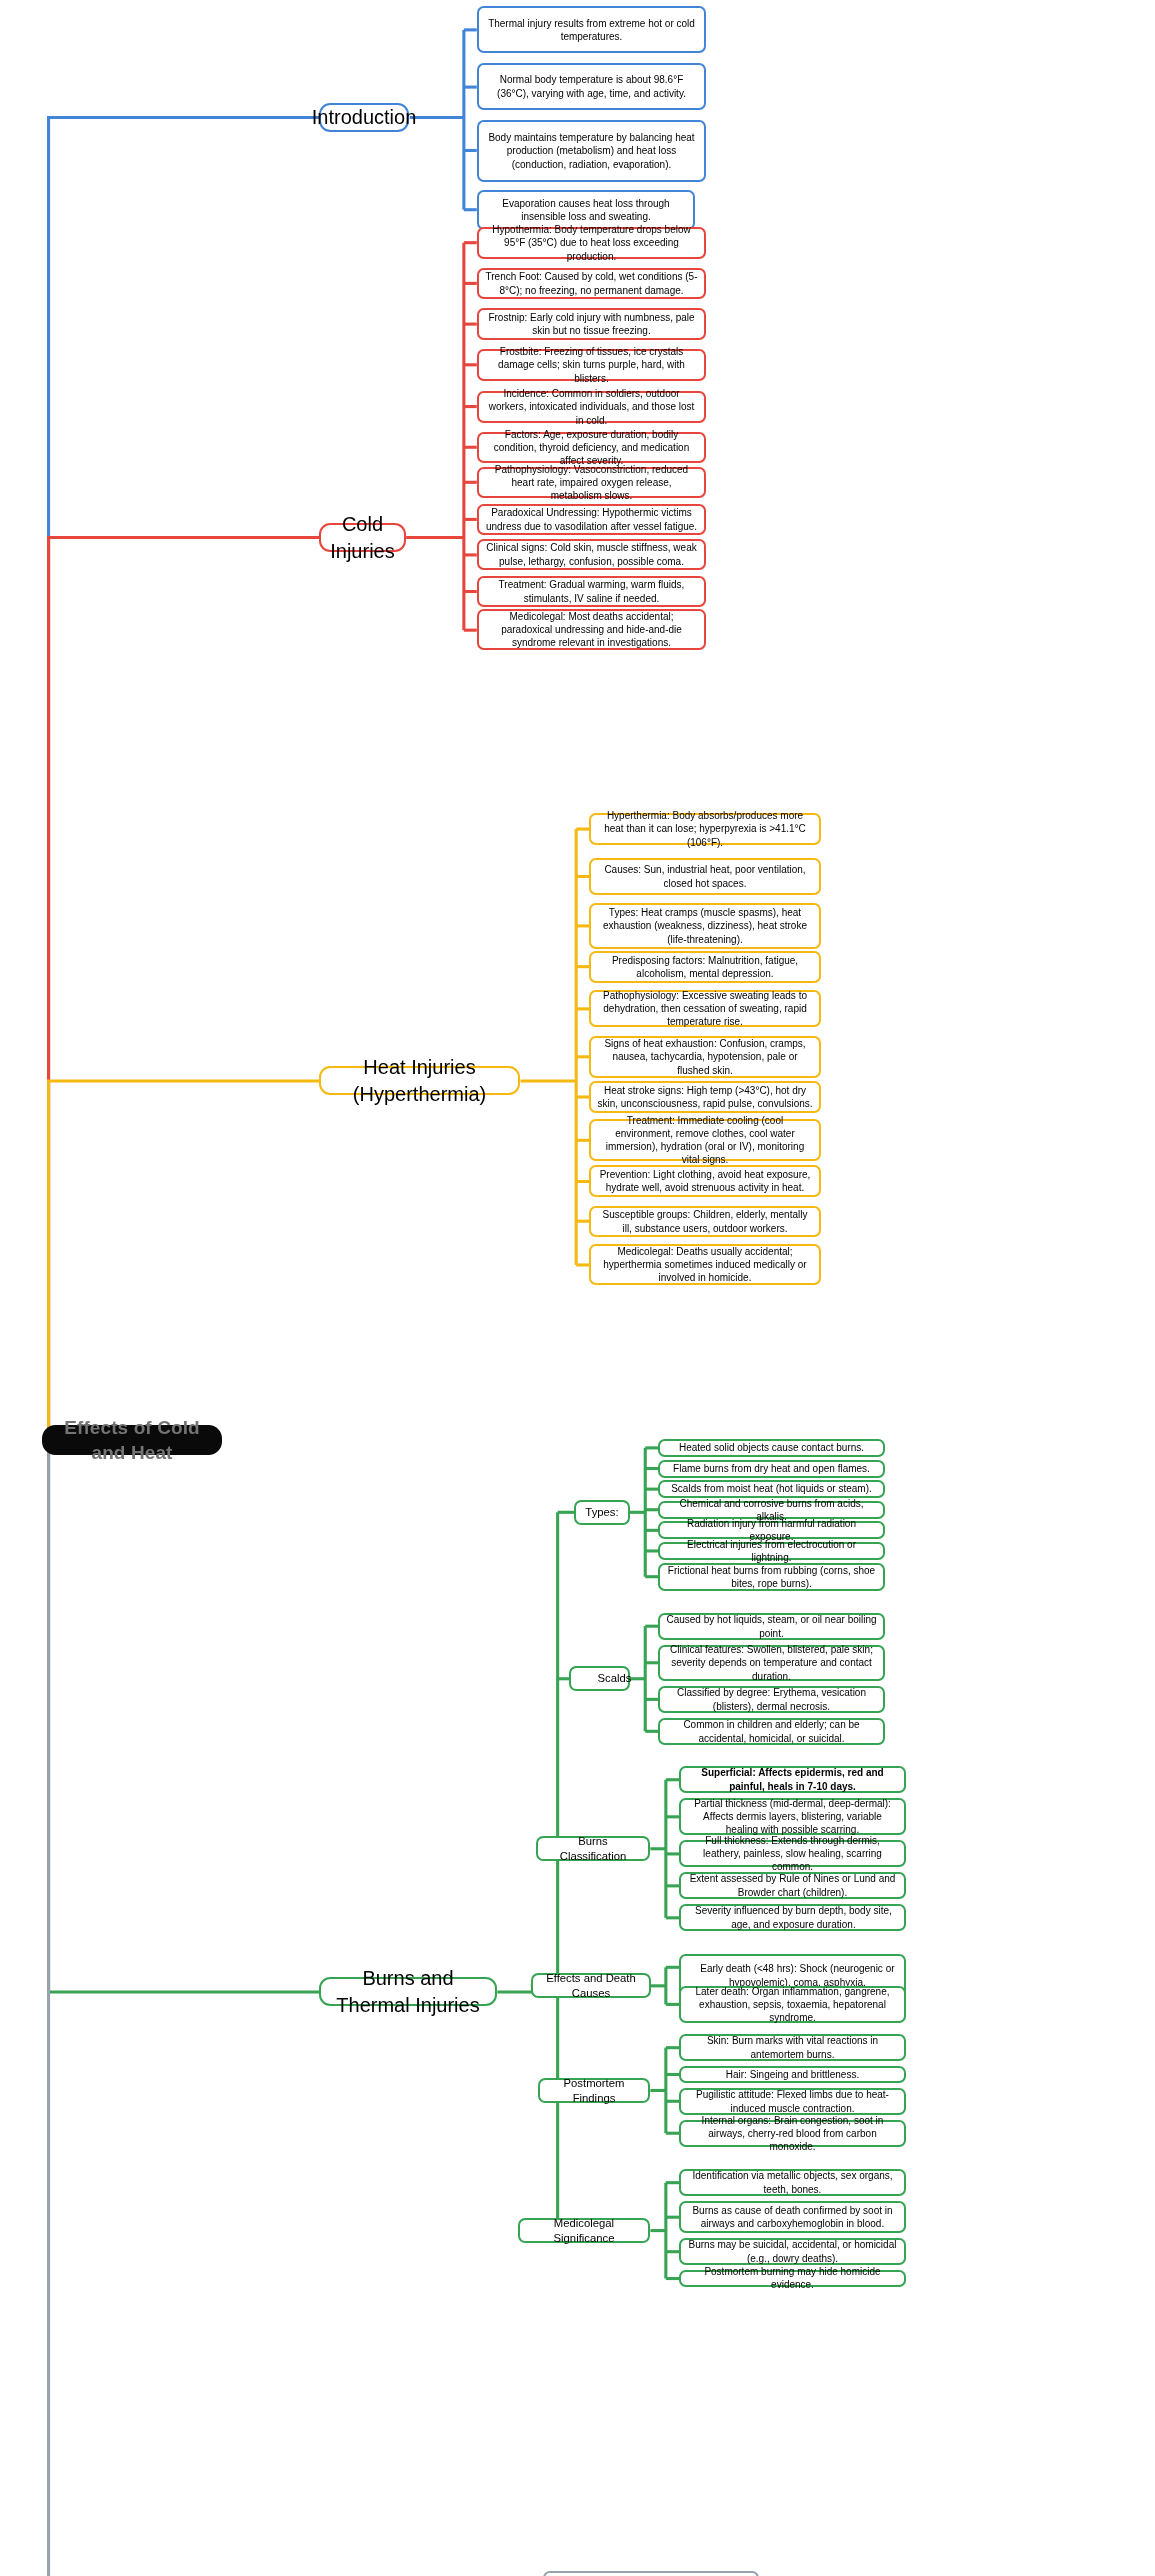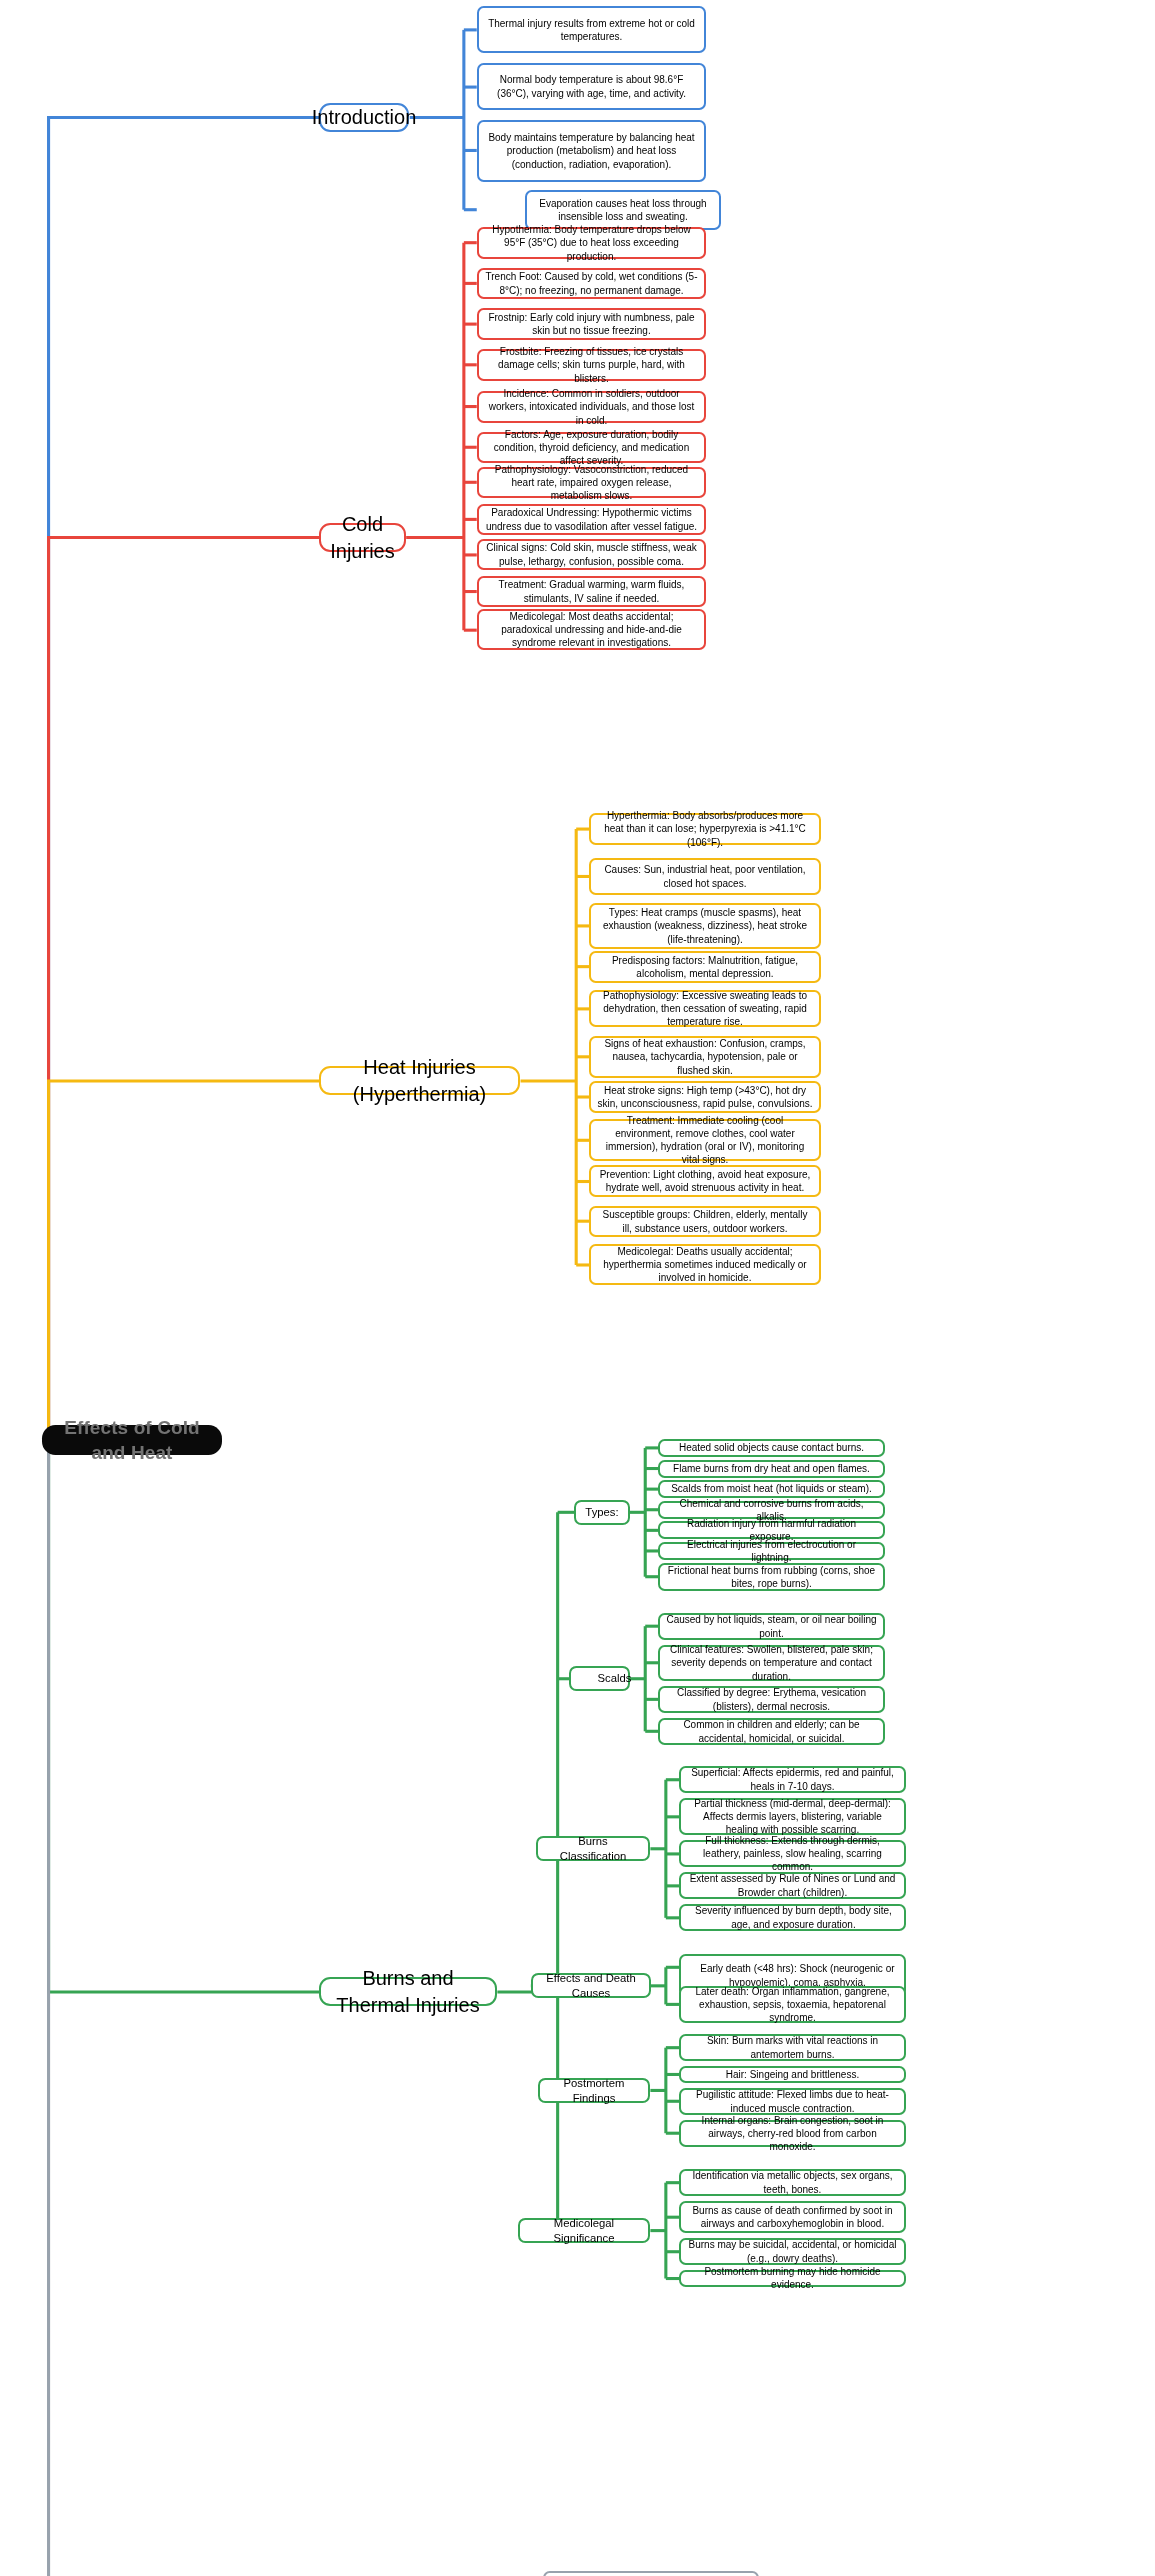--- a/index.html
+++ b/index.html
@@ -154,21 +154,21 @@
       <path d="M 1028 5355 H 1053" stroke="#98a2ad" stroke-width="6" fill="none" stroke-linecap="butt"></path>
       <path d="M 1028 5435 H 1053" stroke="#98a2ad" stroke-width="6" fill="none" stroke-linecap="butt"></path>
       <path d="M 850 5221 H 1028" stroke="#98a2ad" stroke-width="6" fill="none" stroke-linecap="butt"></path>
       <path d="M 94 2795 H 94 V 5221 H 620" stroke="#98a2ad" stroke-width="6" fill="none" stroke-linecap="butt"></path>
     </svg>
   <div id="nodes">
       <div class="node hub blue" style="left: 319px; top: 103px; width: 90px; height: 29px; border-color: rgb(66, 133, 216);">Introduction</div>
       <div class="node leaf blue" style="left: 477px; top: 6.2px; width: 229px; height: 47px; border-color: rgb(66, 133, 216);">Thermal injury results from extreme hot or cold temperatures.</div>
       <div class="node leaf blue" style="left: 477px; top: 63px; width: 229px; height: 47px; border-color: rgb(66, 133, 216);">Normal body temperature is about 98.6°F (36°C), varying with age, time, and activity.</div>
       <div class="node leaf blue" style="left: 477px; top: 120px; width: 229px; height: 62px; border-color: rgb(66, 133, 216);">Body maintains temperature by balancing heat production (metabolism) and heat loss (conduction, radiation, evaporation).</div>
-      <div class="node leaf blue" style="left: 477px; top: 190px; width: 196px; height: 40px; border-color: rgb(66, 133, 216); margin-left: 48px;">Evaporation causes heat loss through insensible loss and sweating.</div>
+      <div class="node leaf blue" style="left: 477px; top: 190px; width: 218px; height: 40px; border-color: rgb(66, 133, 216);">Evaporation causes heat loss through insensible loss and sweating.</div>
       <div class="node hub red" style="left: 319px; top: 523px; width: 87px; height: 29px; border-color: rgb(232, 69, 60);">Cold Injuries</div>
       <div class="node leaf red" style="left: 477px; top: 227px; width: 229px; height: 32px; border-color: rgb(232, 69, 60);">Hypothermia: Body temperature drops below 95°F (35°C) due to heat loss exceeding production.</div>
       <div class="node leaf red" style="left: 477px; top: 268px; width: 229px; height: 31px; border-color: rgb(232, 69, 60);">Trench Foot: Caused by cold, wet conditions (5-8°C); no freezing, no permanent damage.</div>
       <div class="node leaf red" style="left: 477px; top: 308px; width: 229px; height: 32px; border-color: rgb(232, 69, 60);">Frostnip: Early cold injury with numbness, pale skin but no tissue freezing.</div>
       <div class="node leaf red" style="left: 477px; top: 349px; width: 229px; height: 32px; border-color: rgb(232, 69, 60);">Frostbite: Freezing of tissues, ice crystals damage cells; skin turns purple, hard, with blisters.</div>
       <div class="node leaf red" style="left: 477px; top: 391px; width: 229px; height: 32px; border-color: rgb(232, 69, 60);">Incidence: Common in soldiers, outdoor workers, intoxicated individuals, and those lost in cold.</div>
       <div class="node leaf red" style="left: 477px; top: 432px; width: 229px; height: 31px; border-color: rgb(232, 69, 60);">Factors: Age, exposure duration, bodily condition, thyroid deficiency, and medication affect severity.</div>
       <div class="node leaf red" style="left: 477px; top: 467px; width: 229px; height: 31px; border-color: rgb(232, 69, 60);">Pathophysiology: Vasoconstriction, reduced heart rate, impaired oxygen release, metabolism slows.</div>
       <div class="node leaf red" style="left: 477px; top: 504px; width: 229px; height: 31px; border-color: rgb(232, 69, 60);">Paradoxical Undressing: Hypothermic victims undress due to vasodilation after vessel fatigue.</div>
       <div class="node leaf red" style="left: 477px; top: 539px; width: 229px; height: 31px; border-color: rgb(232, 69, 60);">Clinical signs: Cold skin, muscle stiffness, weak pulse, lethargy, confusion, possible coma.</div>
@@ -193,21 +193,21 @@
       <div class="node leaf green" style="left: 658px; top: 1501px; width: 227px; height: 17.5px; border-color: rgb(54, 164, 83);">Chemical and corrosive burns from acids, alkalis.</div>
       <div class="node leaf green" style="left: 658px; top: 1521px; width: 227px; height: 17.5px; border-color: rgb(54, 164, 83);">Radiation injury from harmful radiation exposure.</div>
       <div class="node leaf green" style="left: 658px; top: 1542px; width: 227px; height: 17.5px; border-color: rgb(54, 164, 83);">Electrical injuries from electrocution or lightning.</div>
       <div class="node leaf green" style="left: 658px; top: 1563px; width: 227px; height: 28px; border-color: rgb(54, 164, 83);">Frictional heat burns from rubbing (corns, shoe bites, rope burns).</div>
       <div class="node subhub" style="left: 574px; top: 1500px; width: 56px; height: 25px; border-color: rgb(54, 164, 83);">Types:</div>
       <div class="node leaf green" style="left: 658px; top: 1613px; width: 227px; height: 27px; border-color: rgb(54, 164, 83);">Caused by hot liquids, steam, or oil near boiling point.</div>
       <div class="node leaf green" style="left: 658px; top: 1645px; width: 227px; height: 36px; border-color: rgb(54, 164, 83);">Clinical features: Swollen, blistered, pale skin; severity depends on temperature and contact duration.</div>
       <div class="node leaf green" style="left: 658px; top: 1686px; width: 227px; height: 27px; border-color: rgb(54, 164, 83);">Classified by degree: Erythema, vesication (blisters), dermal necrosis.</div>
       <div class="node leaf green" style="left: 658px; top: 1718px; width: 227px; height: 27px; border-color: rgb(54, 164, 83);">Common in children and elderly; can be accidental, homicidal, or suicidal.</div>
       <div class="node subhub" style="left: 569px; top: 1666px; width: 61px; height: 25px; border-color: rgb(54, 164, 83); padding-left: 36px;">Scalds</div>
-      <div class="node leaf green" style="left: 679px; top: 1766px; width: 227px; height: 27px; border-color: rgb(54, 164, 83);">Superficial: Affects epidermis, red and painful, heals in 7-10 days.</div>
+      <div class="node leaf green" style="left: 679px; top: 1766px; width: 227px; height: 27px; border-color: rgb(54, 164, 83); font-weight: bold;">Superficial: Affects epidermis, red and painful, heals in 7-10 days.</div>
       <div class="node leaf green" style="left: 679px; top: 1798px; width: 227px; height: 37px; border-color: rgb(54, 164, 83);">Partial thickness (mid-dermal, deep-dermal): Affects dermis layers, blistering, variable healing with possible scarring.</div>
       <div class="node leaf green" style="left: 679px; top: 1840px; width: 227px; height: 27px; border-color: rgb(54, 164, 83);">Full thickness: Extends through dermis, leathery, painless, slow healing, scarring common.</div>
       <div class="node leaf green" style="left: 679px; top: 1872px; width: 227px; height: 27px; border-color: rgb(54, 164, 83);">Extent assessed by Rule of Nines or Lund and Browder chart (children).</div>
       <div class="node leaf green" style="left: 679px; top: 1904px; width: 227px; height: 27px; border-color: rgb(54, 164, 83); padding-left: 8px;">Severity influenced by burn depth, body site, age, and exposure duration.</div>
       <div class="node subhub" style="left: 536px; top: 1836px; width: 114px; height: 25px; border-color: rgb(54, 164, 83);">Burns Classification</div>
       <div class="node leaf green" style="left: 679px; top: 1954px; width: 227px; height: 43px; border-color: rgb(54, 164, 83); padding-left: 16px;">Early death (&lt;48 hrs): Shock (neurogenic or hypovolemic), coma, asphyxia.</div>
       <div class="node leaf green" style="left: 679px; top: 1986px; width: 227px; height: 37px; border-color: rgb(54, 164, 83);">Later death: Organ inflammation, gangrene, exhaustion, sepsis, toxaemia, hepatorenal syndrome.</div>
       <div class="node subhub" style="left: 531px; top: 1973px; width: 120px; height: 25px; border-color: rgb(54, 164, 83);">Effects and Death Causes</div>
       <div class="node leaf green" style="left: 679px; top: 2034px; width: 227px; height: 27px; border-color: rgb(54, 164, 83);">Skin: Burn marks with vital reactions in antemortem burns.</div>
       <div class="node leaf green" style="left: 679px; top: 2066px; width: 227px; height: 16.5px; border-color: rgb(54, 164, 83);">Hair: Singeing and brittleness.</div>

